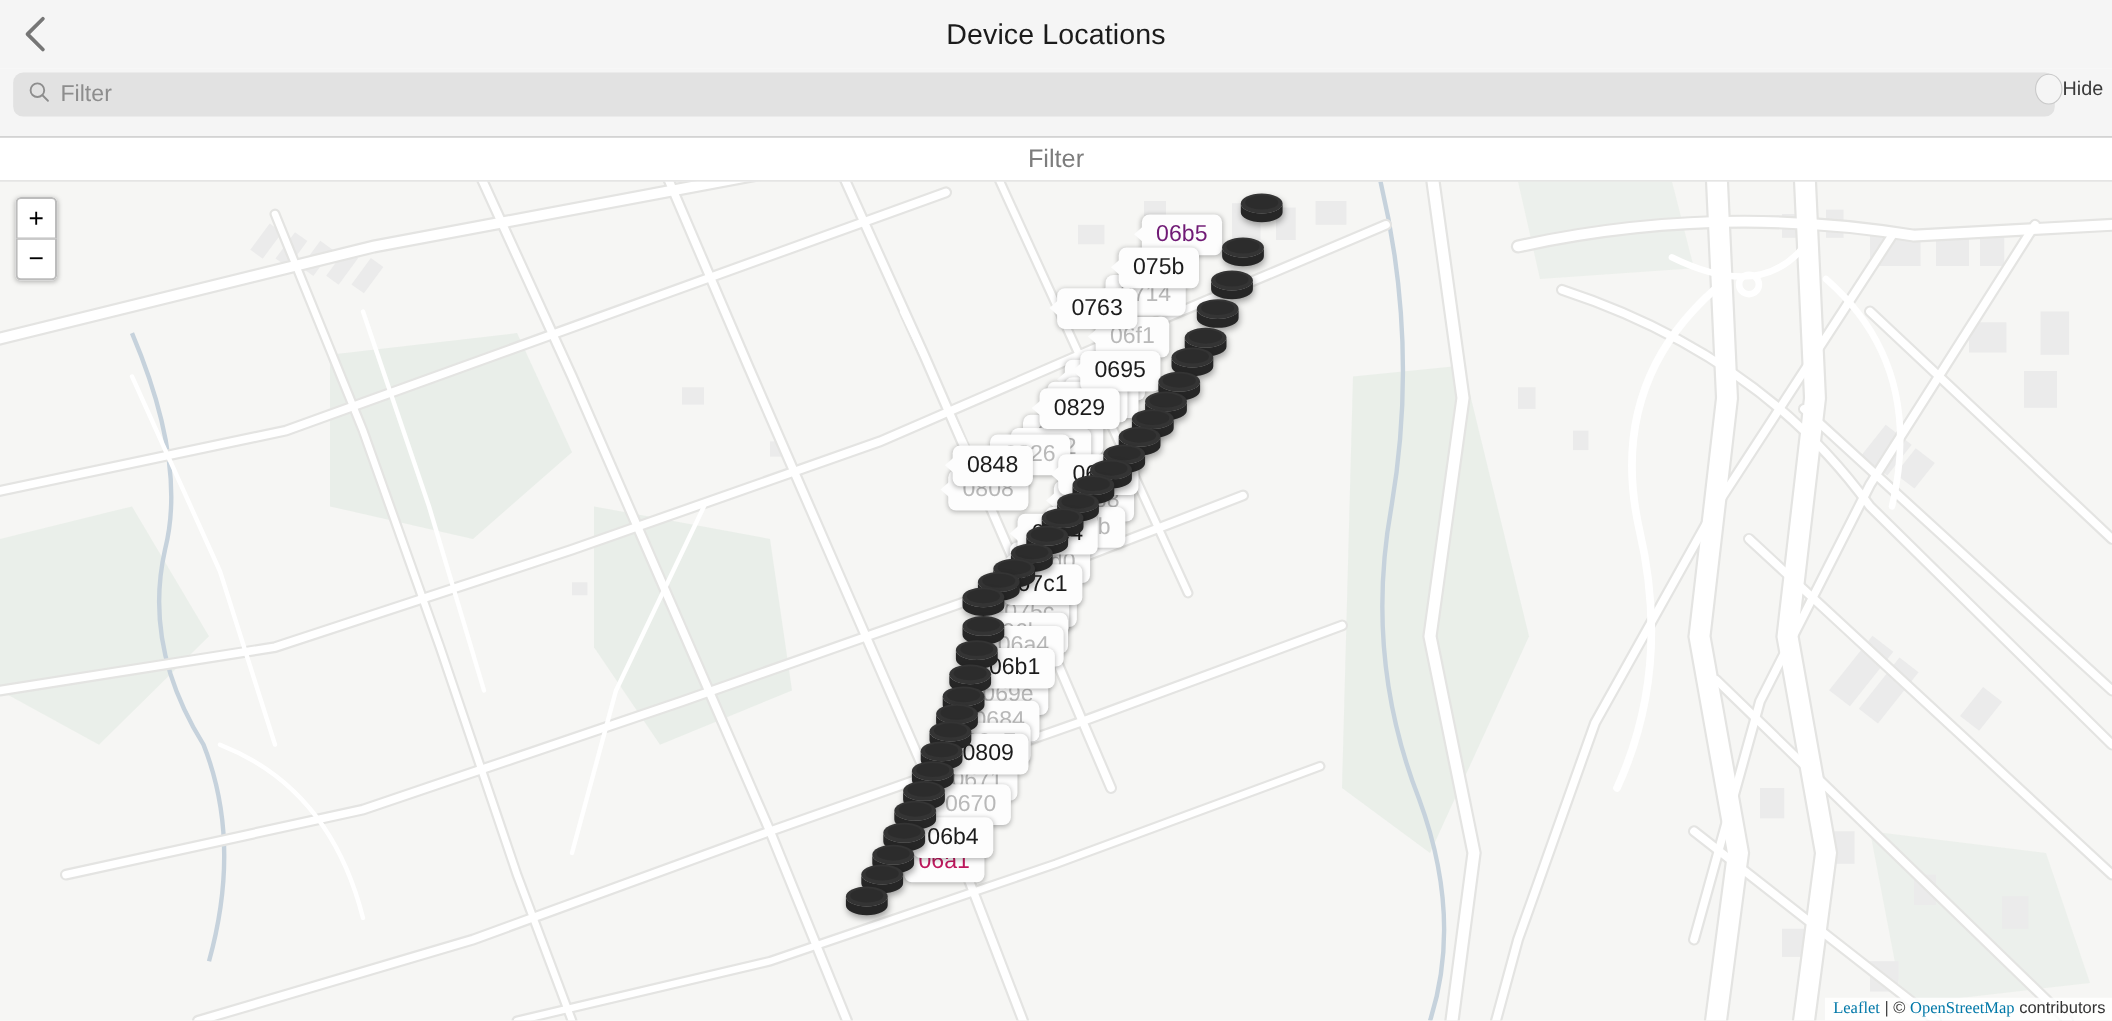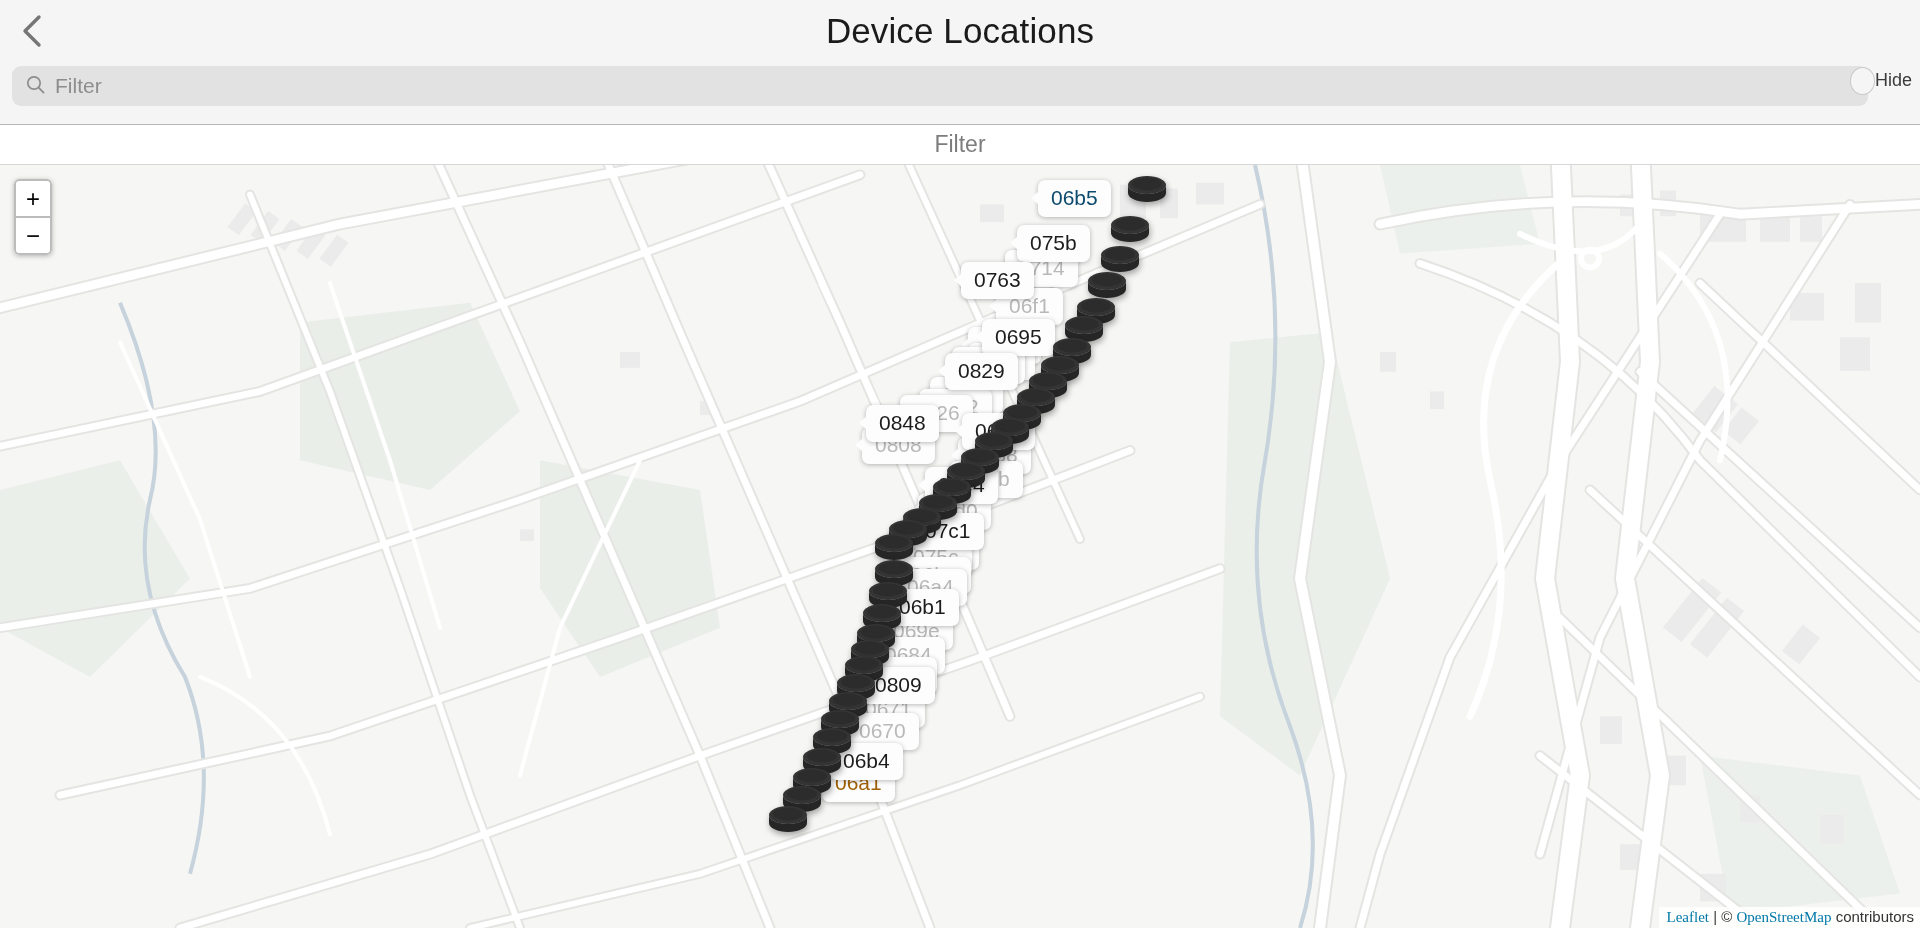--- a/index.html
+++ b/index.html
@@ -25,21 +25,21 @@
     width: 64px; height: 62px;
     display: flex; align-items: center; justify-content: center;
     cursor: pointer;
     background: transparent; border: none;
   }
   .back-btn svg { display: block; }
   .title {
     position: absolute;
     left: 0; right: 0;
     text-align: center;
-    font-size: 35px;
+    font-size: 26px;
     color: #1b1b1b;
     font-weight: 400;
     letter-spacing: 0.1px;
     pointer-events: none;
   }
 
   
   .filterbar {
     position: relative;
     height: 62px;
@@ -348,21 +348,21 @@
 
       <circle cx="1590" cy="95" r="9" fill="none" stroke="#ffffff" stroke-width="6"></circle>
     </svg>
 
     <div class="zoom-ctl">
       <div class="zoom-btn top">+</div>
       <div class="zoom-btn bottom">−</div>
     </div>
 
     <div id="markers">
-        <div class="tip" style="left: 1038px; top: 15px; z-index: 11; color: #0c4a6e;">06b5</div>
+        <div class="tip" style="left: 1038px; top: 30px; z-index: 11; color: #701a75;">06b5</div>
         <div class="tip" style="left: 1017px; top: 60px; z-index: 13;">075b</div>
         <div class="tip" style="left: 1005px; top: 85px; z-index: 11; color: rgb(185, 185, 185);">0714</div>
         <div class="tip" style="left: 961px; top: 97px; z-index: 15;">0763</div>
         <div class="tip" style="left: 996px; top: 123px; z-index: 11; color: rgb(185, 185, 185);">06f1</div>
         <div class="tip" style="left: 982px; top: 134px; z-index: 17; margin-top: 20px;">0695</div>
         <div class="tip" style="left: 968px; top: 162px; z-index: 11; color: rgb(185, 185, 185);">05e4</div>
         <div class="tip" style="left: 968px; top: 178px; z-index: 11; color: rgb(185, 185, 185);">05f2</div>
         <div class="tip" style="left: 952px; top: 182px; z-index: 11; color: rgb(185, 185, 185);">06a5</div>
         <div class="tip" style="left: 945px; top: 188px; z-index: 21;">0829</div>
         <div class="tip" style="left: 930px; top: 212px; z-index: 11; color: rgb(185, 185, 185);">06d3</div>
@@ -381,21 +381,21 @@
         <div class="tip" style="left: 898px; top: 392px; z-index: 11; color: rgb(185, 185, 185);">06be</div>
         <div class="tip" style="left: 894px; top: 404px; z-index: 11; color: rgb(185, 185, 185);">06a4</div>
         <div class="tip" style="left: 886px; top: 424px; z-index: 37;">06b1</div>
         <div class="tip" style="left: 880px; top: 448px; z-index: 11; color: rgb(185, 185, 185);">069e</div>
         <div class="tip" style="left: 872px; top: 472px; z-index: 11; color: rgb(185, 185, 185);">0684</div>
         <div class="tip" style="left: 864px; top: 492px; z-index: 11; color: rgb(185, 185, 185);">06a7</div>
         <div class="tip" style="left: 862px; top: 502px; z-index: 41;">0809</div>
         <div class="tip" style="left: 852px; top: 526px; z-index: 11; color: rgb(185, 185, 185);">0671</div>
         <div class="tip" style="left: 846px; top: 548px; z-index: 11; color: rgb(185, 185, 185);">0670</div>
         <div class="tip" style="left: 830px; top: 578px; z-index: 44;">06b4</div>
-        <div class="tip" style="left: 822px; top: 600px; z-index: 11; color: #a16207;">06a1</div>
+        <div class="tip" style="left: 822px; top: 600px; z-index: 11; color: #be185d;">06a1</div>
         <div class="marker" style="left: 1125px; top: 8px; z-index: 60;"><svg width="44" height="34" viewBox="0 0 44 34">
             <path d="M3 12 A19 9 0 0 0 41 12 L41 20 A19 9 0 0 1 3 20 Z" fill="#262626"></path>
             <ellipse cx="22" cy="12" rx="19" ry="9" fill="#343434"></ellipse>
             <ellipse cx="22" cy="11" rx="15" ry="6.4" fill="#2b2b2b" opacity="0.85"></ellipse>
           </svg></div>
         <div class="marker" style="left: 1108px; top: 48px; z-index: 61;"><svg width="44" height="34" viewBox="0 0 44 34">
             <path d="M3 12 A19 9 0 0 0 41 12 L41 20 A19 9 0 0 1 3 20 Z" fill="#262626"></path>
             <ellipse cx="22" cy="12" rx="19" ry="9" fill="#343434"></ellipse>
             <ellipse cx="22" cy="11" rx="15" ry="6.4" fill="#2b2b2b" opacity="0.85"></ellipse>
           </svg></div>

